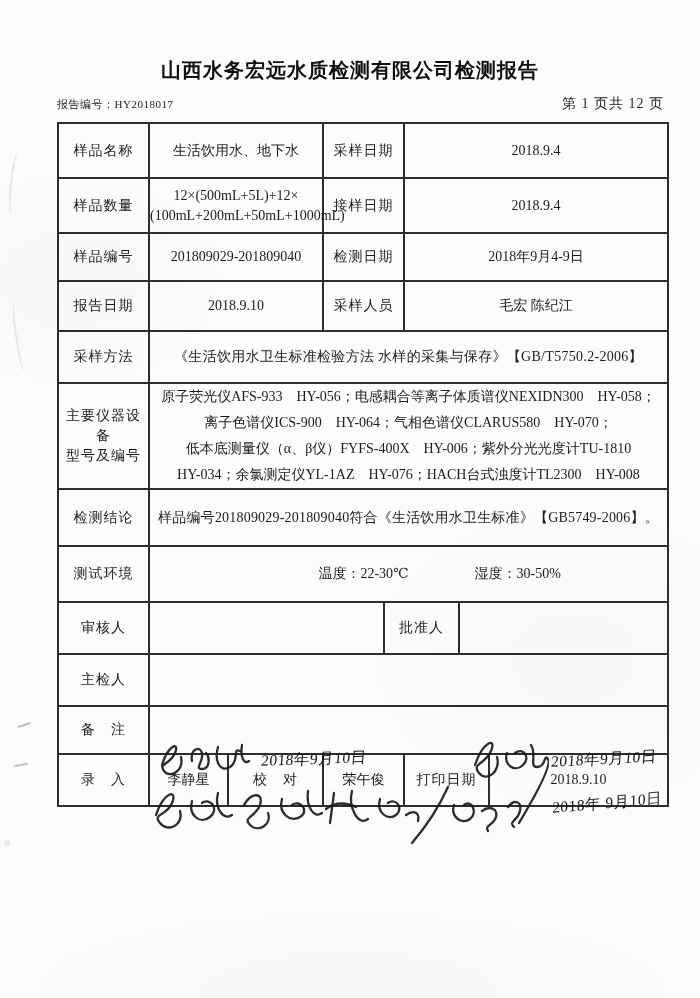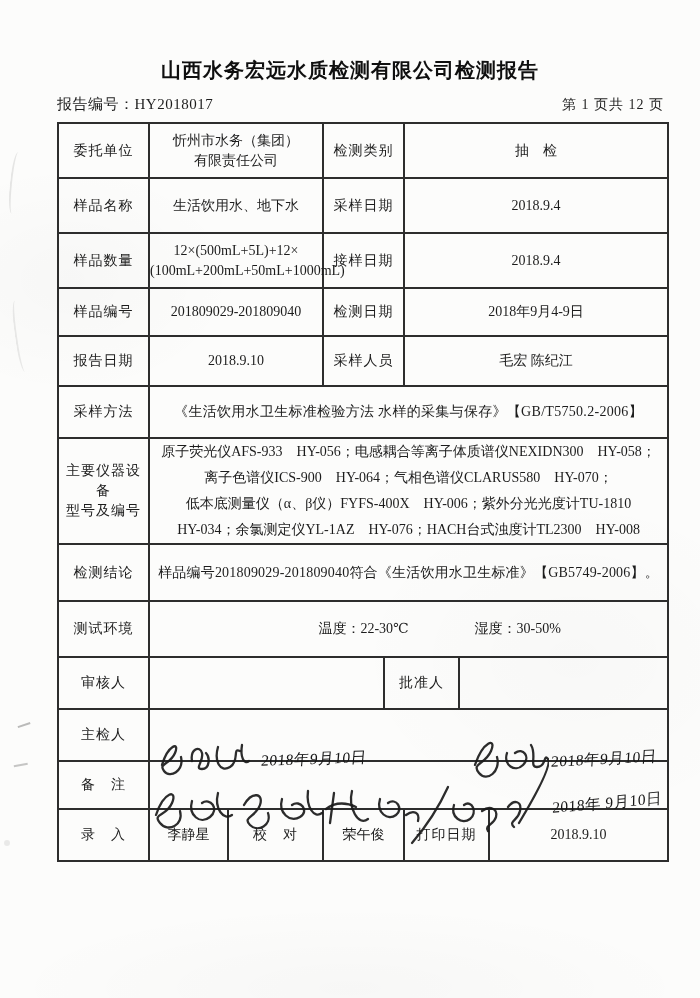--- a/index.html
+++ b/index.html
@@ -21,21 +21,21 @@
   .title{
     position:absolute;top:57px;left:0;width:100%;
     text-align:center;
     font-family:"Liberation Sans","DejaVu Sans",sans-serif;
     font-weight:700;font-size:20px;letter-spacing:1px;color:#0f0f0f;
   }
   .meta-row{
     position:absolute;top:95px;left:57px;width:607px;
     display:flex;justify-content:space-between;align-items:baseline;
   }
-  .report-no{font-size:15px;letter-spacing:.5px;}
+  .report-no{font-size:11px;letter-spacing:.5px;}
   .page-info{font-size:14px;letter-spacing:1px;}
 
   table.report{
     position:absolute;top:122px;left:57px;width:610px;
     border-collapse:collapse;table-layout:fixed;
     background:transparent;
   }
   table.report td{
     border:2px solid #2d2d2d;
     font-size:14px;text-align:center;vertical-align:middle;
@@ -100,27 +100,20 @@
       <col style="width:91px">
         <col style="width:79px">
         <col style="width:95px">
         <col style="width:61px">
       <col style="width:20px">
         <col style="width:55px">
         <col style="width:30px">
         <col style="width:179px">
     </colgroup>
     <tbody>
-        <tr style="height:55px">
-      <td class="lbl">委托单位</td>
-      <td colspan="2" class="pre">忻州市水务（集团）
-有限责任公司</td>
-      <td colspan="2" class="lbl">检测类别</td>
-      <td colspan="3">抽　检</td>
-    </tr>
     <tr style="height:55px">
       <td class="lbl">样品名称</td>
       <td colspan="2">生活饮用水、地下水</td>
       <td colspan="2" class="lbl">采样日期</td>
       <td colspan="3">2018.9.4</td>
     </tr>
     <tr style="height:55px">
       <td class="lbl">样品数量</td>
       <td colspan="2" class="pre qty">12×(500mL+5L)+12×
 (100mL+200mL+50mL+1000mL)</td>

